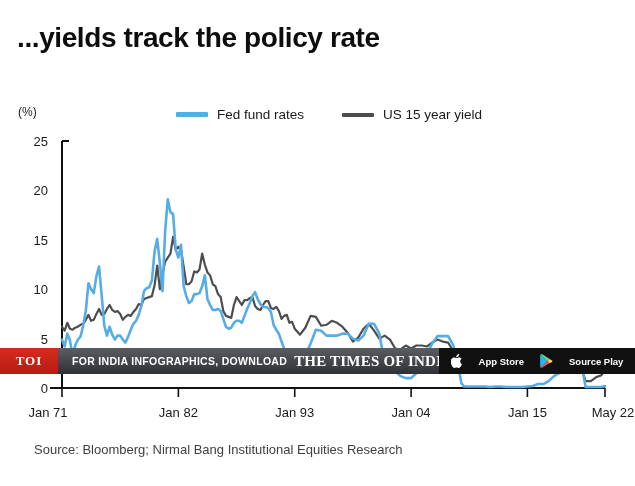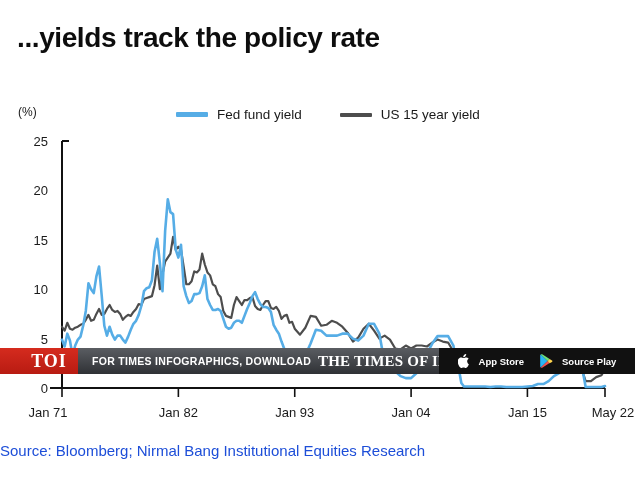--- a/index.html
+++ b/index.html
@@ -79,49 +79,48 @@
   .ytick-label, .xtick-label {
     font-family: "Liberation Sans", sans-serif;
     font-size: 13px;
     fill: #1a1a1a;
   }
   .ytick-label { text-anchor: end; }
   .xtick-label { text-anchor: middle; }
   
   .source {
     position: absolute;
-    left: 0;
+    left: 34px;
     top: 442px;
-    font-size: 15px;
-    color: #1d4ed8;
+    font-size: 13px;
+    color: #404040;
     white-space: nowrap;
   }
   
   .footer {
     position: absolute;
     left: 0;
     bottom: 0;
     width: 635px;
     height: 26px;
     display: flex;
     align-items: stretch;
     background: #111111;
   }
   .toi-logo {
     width: 58px;
     background: linear-gradient(180deg,#d52b1e 0%, #b81b12 100%);
     color: #ffffff;
     font-family: "Liberation Serif", serif;
     font-weight: bold;
-    font-size: 18px;
+    font-size: 13px;
     letter-spacing: 1px;
     display: flex;
     align-items: center;
     justify-content: center;
-    padding-left: 20px;
   }
   .footer-mid {
     flex: 1;
     background: linear-gradient(180deg,#5a5d62 0%, #2f3135 100%);
     display: flex;
     align-items: center;
     padding-left: 14px;
     gap: 7px;
     overflow: hidden;
   }
@@ -144,42 +143,42 @@
     width: 196px;
     background: #111111;
     display: flex;
     align-items: center;
     justify-content: center;
     gap: 16px;
   }
   .store {
     display: flex;
     align-items: center;
-    gap: 9px;
+    gap: 16px;
   }
   .store-label {
     color: #ffffff;
     font-size: 9.5px;
     font-weight: bold;
     white-space: nowrap;
   }
 </style>
 </head>
 <body>
 
 <div id="page">
 
   <div class="title">...yields track the policy rate</div>
 
   <div class="axis-unit">(%)</div>
 
   <div class="legend">
     <div class="legend-item">
       <span class="legend-swatch blue"></span>
-      <span class="legend-label">Fed fund yield</span>
+      <span class="legend-label">Fed fund rates</span>
     </div>
     <div class="legend-item">
       <span class="legend-swatch gray"></span>
       <span class="legend-label">US 15 year yield</span>
     </div>
   </div>
 
   <div id="plot-wrap">
     <svg class="plot" id="chart-svg" width="635" height="440" viewBox="0 0 635 440">
         <line x1="62" y1="141" x2="62" y2="388" stroke="#111" stroke-width="2"></line>
@@ -206,21 +205,21 @@
         <polyline points="62.00,326.74 64.64,330.70 67.29,322.79 69.93,328.72 72.58,329.71 75.22,327.73 77.87,326.74 80.51,324.77 83.16,323.78 85.80,319.83 88.45,314.89 91.09,320.82 93.74,319.83 96.38,313.90 99.03,308.96 101.67,314.89 104.31,313.90 106.96,308.96 109.60,305.01 112.25,309.95 114.89,311.92 117.54,310.94 120.18,313.90 122.83,319.83 125.47,316.86 128.12,314.89 130.76,315.88 133.41,311.92 136.05,308.96 138.69,304.02 141.34,305.01 143.98,299.08 146.63,298.09 149.27,297.10 151.92,296.12 154.56,285.25 157.21,265.49 159.85,289.20 162.50,274.38 165.14,261.54 167.79,257.58 170.43,253.63 173.08,236.84 175.72,249.68 178.36,246.72 181.01,249.68 183.65,266.48 186.30,284.26 188.94,284.26 191.59,281.30 194.23,271.42 196.88,272.40 199.52,269.44 202.17,253.63 204.81,264.50 207.46,272.40 210.10,275.37 212.75,284.26 215.39,286.24 218.03,294.14 220.68,297.10 223.32,310.94 225.97,315.88 228.61,316.86 231.26,317.85 233.90,305.01 236.55,297.10 239.19,301.06 241.84,305.01 244.48,300.07 247.13,300.07 249.77,298.09 252.41,297.10 255.06,306.00 257.70,308.96 260.35,309.95 262.99,305.01 265.64,301.06 268.28,301.06 270.93,307.97 273.57,308.96 276.22,306.98 278.86,310.94 281.51,318.84 284.15,315.88 286.80,314.89 289.44,322.79 292.08,321.80 294.73,328.72 300.02,334.65 305.31,327.73 310.60,315.88 315.89,316.86 321.18,325.76 326.47,324.77 331.75,320.82 337.04,322.79 342.33,326.74 347.62,332.67 352.91,341.56 358.20,337.61 363.49,328.72 368.78,323.78 374.07,330.70 379.36,338.60 384.65,335.64 389.94,339.59 395.23,348.48 400.52,349.47 405.80,345.52 411.09,348.48 416.38,345.52 421.67,345.52 426.96,346.50 432.25,342.55 437.54,339.59 442.83,341.56 448.12,342.55 453.41,351.44 458.70,350.46 463.99,360.34 469.28,354.41 474.57,350.46 479.86,360.34 485.14,354.41 490.43,366.26 495.72,368.24 501.01,372.19 506.30,369.23 511.59,361.32 516.88,362.31 522.17,367.25 527.46,367.25 532.75,366.26 538.04,370.22 543.33,365.28 548.62,372.19 553.91,364.29 559.19,365.28 564.48,360.34 569.77,359.35 575.06,361.32 580.35,371.20 583.00,373.18 585.64,381.08 590.93,381.08 596.22,377.13 601.51,375.16 605.00,369.23" fill="none" stroke="#4D4D4D" stroke-width="2.2" stroke-linejoin="round" stroke-linecap="round"></polyline>
         <polyline points="62.00,339.59 64.64,346.50 67.29,333.66 69.93,340.58 72.58,355.40 75.22,345.52 77.87,339.59 80.51,336.62 83.16,325.76 85.80,310.94 88.45,283.27 91.09,289.20 93.74,293.15 96.38,276.36 99.03,266.48 101.67,295.13 104.31,325.76 106.96,335.64 109.60,326.74 112.25,334.65 114.89,339.59 117.54,335.64 120.18,335.64 122.83,339.59 125.47,342.55 128.12,336.62 130.76,329.71 133.41,323.78 136.05,320.82 138.69,314.89 141.34,306.00 143.98,291.18 146.63,288.21 149.27,287.22 151.92,280.31 154.56,251.66 157.21,238.81 159.85,262.52 162.50,291.18 165.14,230.91 167.79,199.29 170.43,212.14 173.08,214.11 175.72,249.68 178.36,257.58 181.01,244.74 183.65,286.24 186.30,296.12 188.94,303.03 191.59,301.06 194.23,294.14 196.88,294.14 199.52,293.15 202.17,286.24 204.81,275.37 207.46,299.08 210.10,305.01 212.75,309.95 215.39,309.95 218.03,308.96 220.68,310.94 223.32,318.84 225.97,326.74 228.61,328.72 231.26,327.73 233.90,322.79 236.55,320.82 239.19,320.82 241.84,322.79 244.48,315.88 247.13,308.96 249.77,303.03 252.41,296.12 255.06,292.16 257.70,299.08 260.35,304.02 262.99,306.98 265.64,306.98 268.28,307.97 270.93,311.92 273.57,324.77 276.22,329.71 278.86,333.66 281.51,341.56 284.15,348.48 286.80,350.46 289.44,355.40 292.08,358.36 294.73,358.36 300.02,358.36 305.31,355.40 310.60,343.54 315.89,329.71 321.18,330.70 326.47,335.64 331.75,335.64 337.04,335.64 342.33,333.66 347.62,333.66 352.91,338.60 358.20,340.58 363.49,335.64 368.78,323.78 374.07,323.78 379.36,333.66 382.00,348.48 384.65,358.36 387.29,369.23 389.94,371.20 395.23,371.20 400.52,376.14 405.80,378.12 411.09,378.12 416.38,373.18 421.67,363.30 426.96,353.42 432.25,343.54 437.54,336.13 442.83,336.13 448.12,336.13 453.41,345.52 456.05,362.31 458.70,368.24 461.34,383.06 463.99,386.52 469.28,386.52 474.57,386.52 479.86,386.52 485.14,386.52 490.43,387.01 495.72,386.52 501.01,386.52 506.30,387.01 511.59,387.01 516.88,387.01 522.17,387.01 527.46,386.52 532.75,386.02 538.04,384.05 543.33,384.05 548.62,381.08 553.91,376.14 559.19,373.18 564.48,368.24 569.77,364.29 575.06,364.29 580.35,370.22 583.00,372.19 585.64,387.01 590.93,387.01 596.22,387.01 601.51,387.01 605.00,386.02" fill="none" stroke="#56ADE6" stroke-width="2.6" stroke-linejoin="round" stroke-linecap="round"></polyline>
       </svg>
   </div>
 
   <div class="source">Source: Bloomberg; Nirmal Bang Institutional Equities Research</div>
 
   <div class="footer">
     <div class="toi-logo">TOI</div>
     <div class="footer-mid">
-      <span class="footer-text1">FOR TIMES INFOGRAPHICS, DOWNLOAD</span>
+      <span class="footer-text1">FOR INDIA INFOGRAPHICS, DOWNLOAD</span>
       <span class="footer-text2">THE TIMES OF INDIA</span>
 
     </div>
     <div class="footer-stores">
       <div class="store">
         <svg width="12" height="14" viewBox="0 0 12 14">
           <path d="M8.2 0c.1.9-.25 1.75-.8 2.35-.55.6-1.4 1.05-2.2.99-.11-.86.3-1.76.82-2.31C6.57.4 7.46-.02 8.2 0zM10.9 10.3c-.3.72-.45 1.04-.84 1.68-.55.9-1.32 2.01-2.28 2.02-.85.01-1.07-.55-2.23-.55-1.16.01-1.4.56-2.25.55-.96-.01-1.69-1.02-2.24-1.91C-.47 9.6-.63 6.68.33 5.13c.68-1.1 1.76-1.75 2.77-1.75 1.03 0 1.68.57 2.53.57.83 0 1.33-.57 2.52-.57.9 0 1.86.49 2.54 1.34-2.23 1.22-1.87 4.41.21 5.58z" fill="#ffffff"></path>
         </svg>
         <span class="store-label">App Store</span>
       </div>

